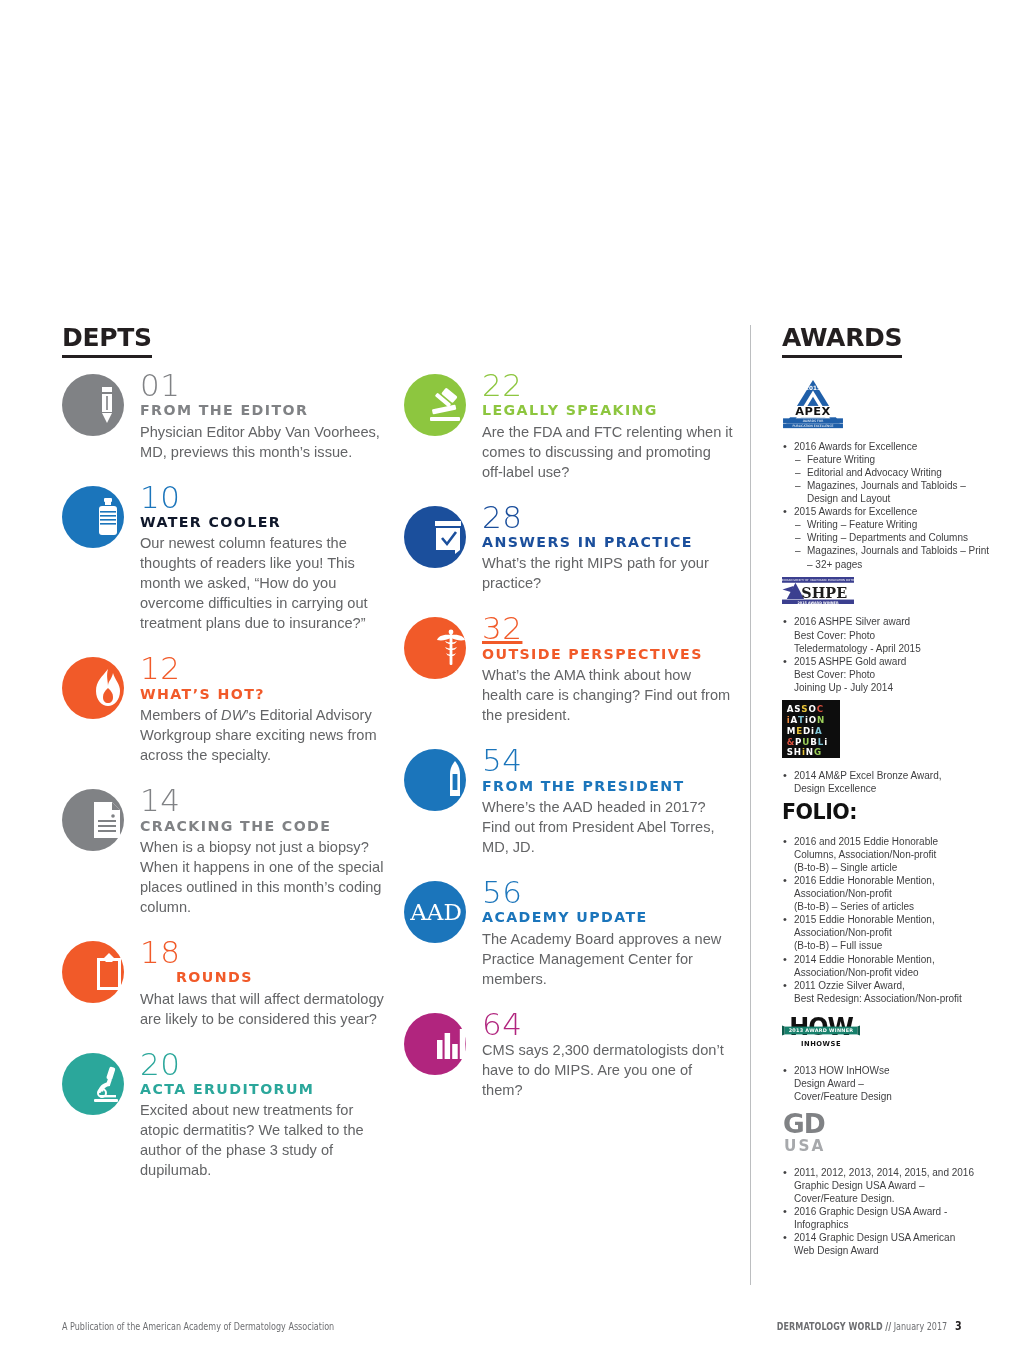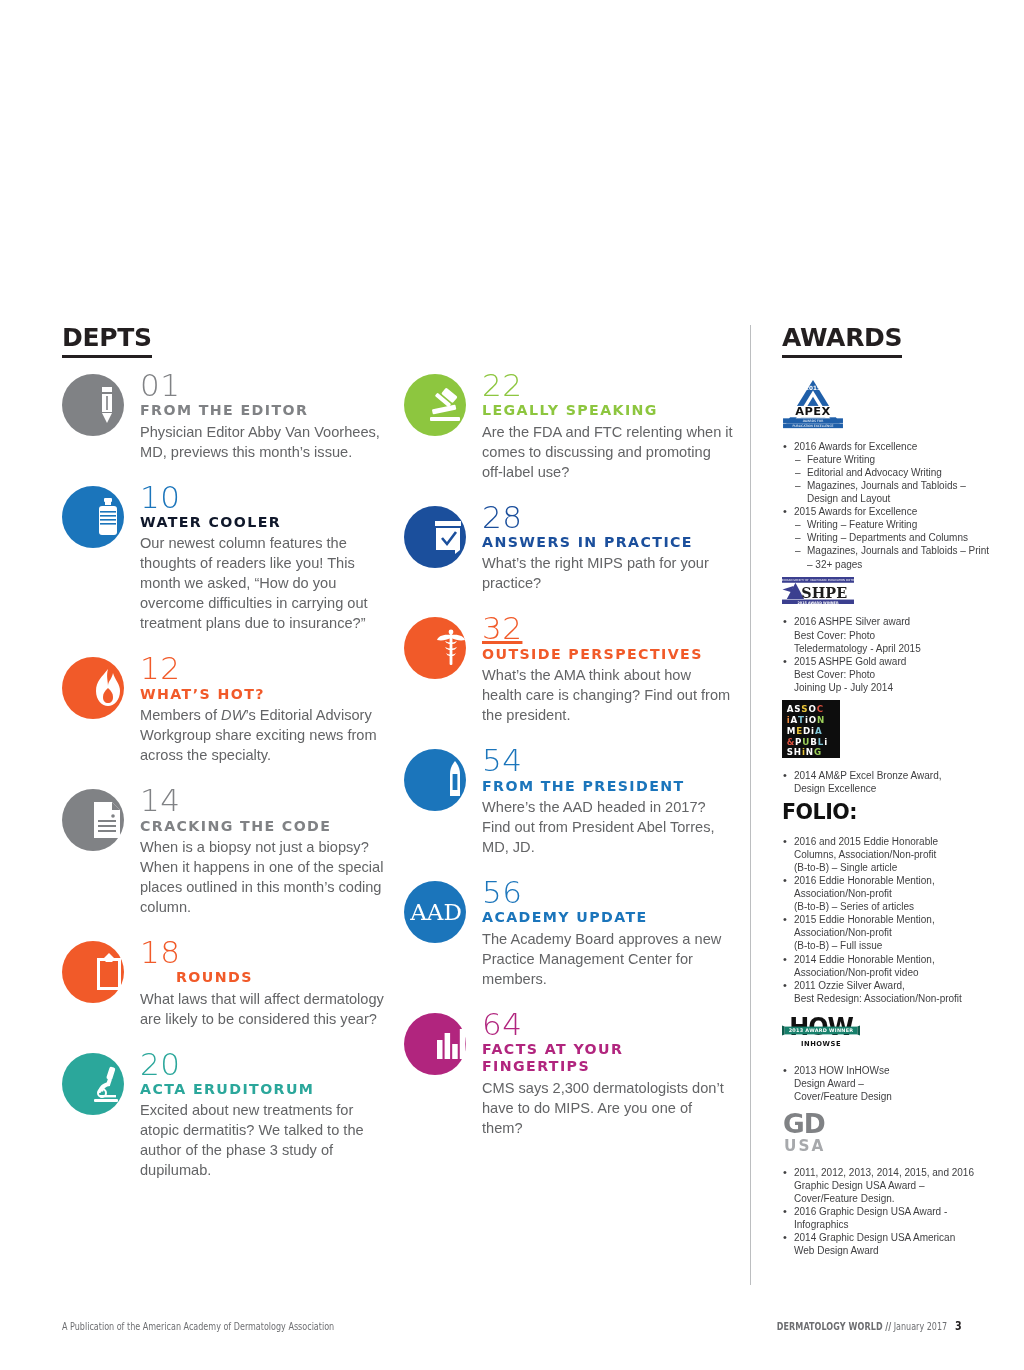--- a/index.html
+++ b/index.html
@@ -396,21 +396,20 @@
               <svg width="30" height="30" viewBox="0 0 30 30">
                 <g fill="#ffffff">
         <rect x="1" y="11" width="5.5" height="19"></rect>
         <rect x="8.6" y="4" width="5.5" height="26"></rect>
         <rect x="16.2" y="15" width="5.5" height="15"></rect>
         <rect x="23.8" y="0" width="5.5" height="30"></rect>
                 </g>
               </svg>
             </div>
             <div class="dept-num" style="color: rgb(177, 37, 126);">64</div>
-            <div class="dept-name" style="color: rgb(177, 37, 126);">FACTS AT YOUR FINGERTIPS</div>
             <div class="dept-desc">CMS says 2,300 dermatologists don’t have to do MIPS. Are you one of them?</div>
           </div>
         </div>
     </div>
   </div>
 
   <div class="v-divider"></div>
 
   <div class="awards-wrap">
     <div class="awards-title-row">

